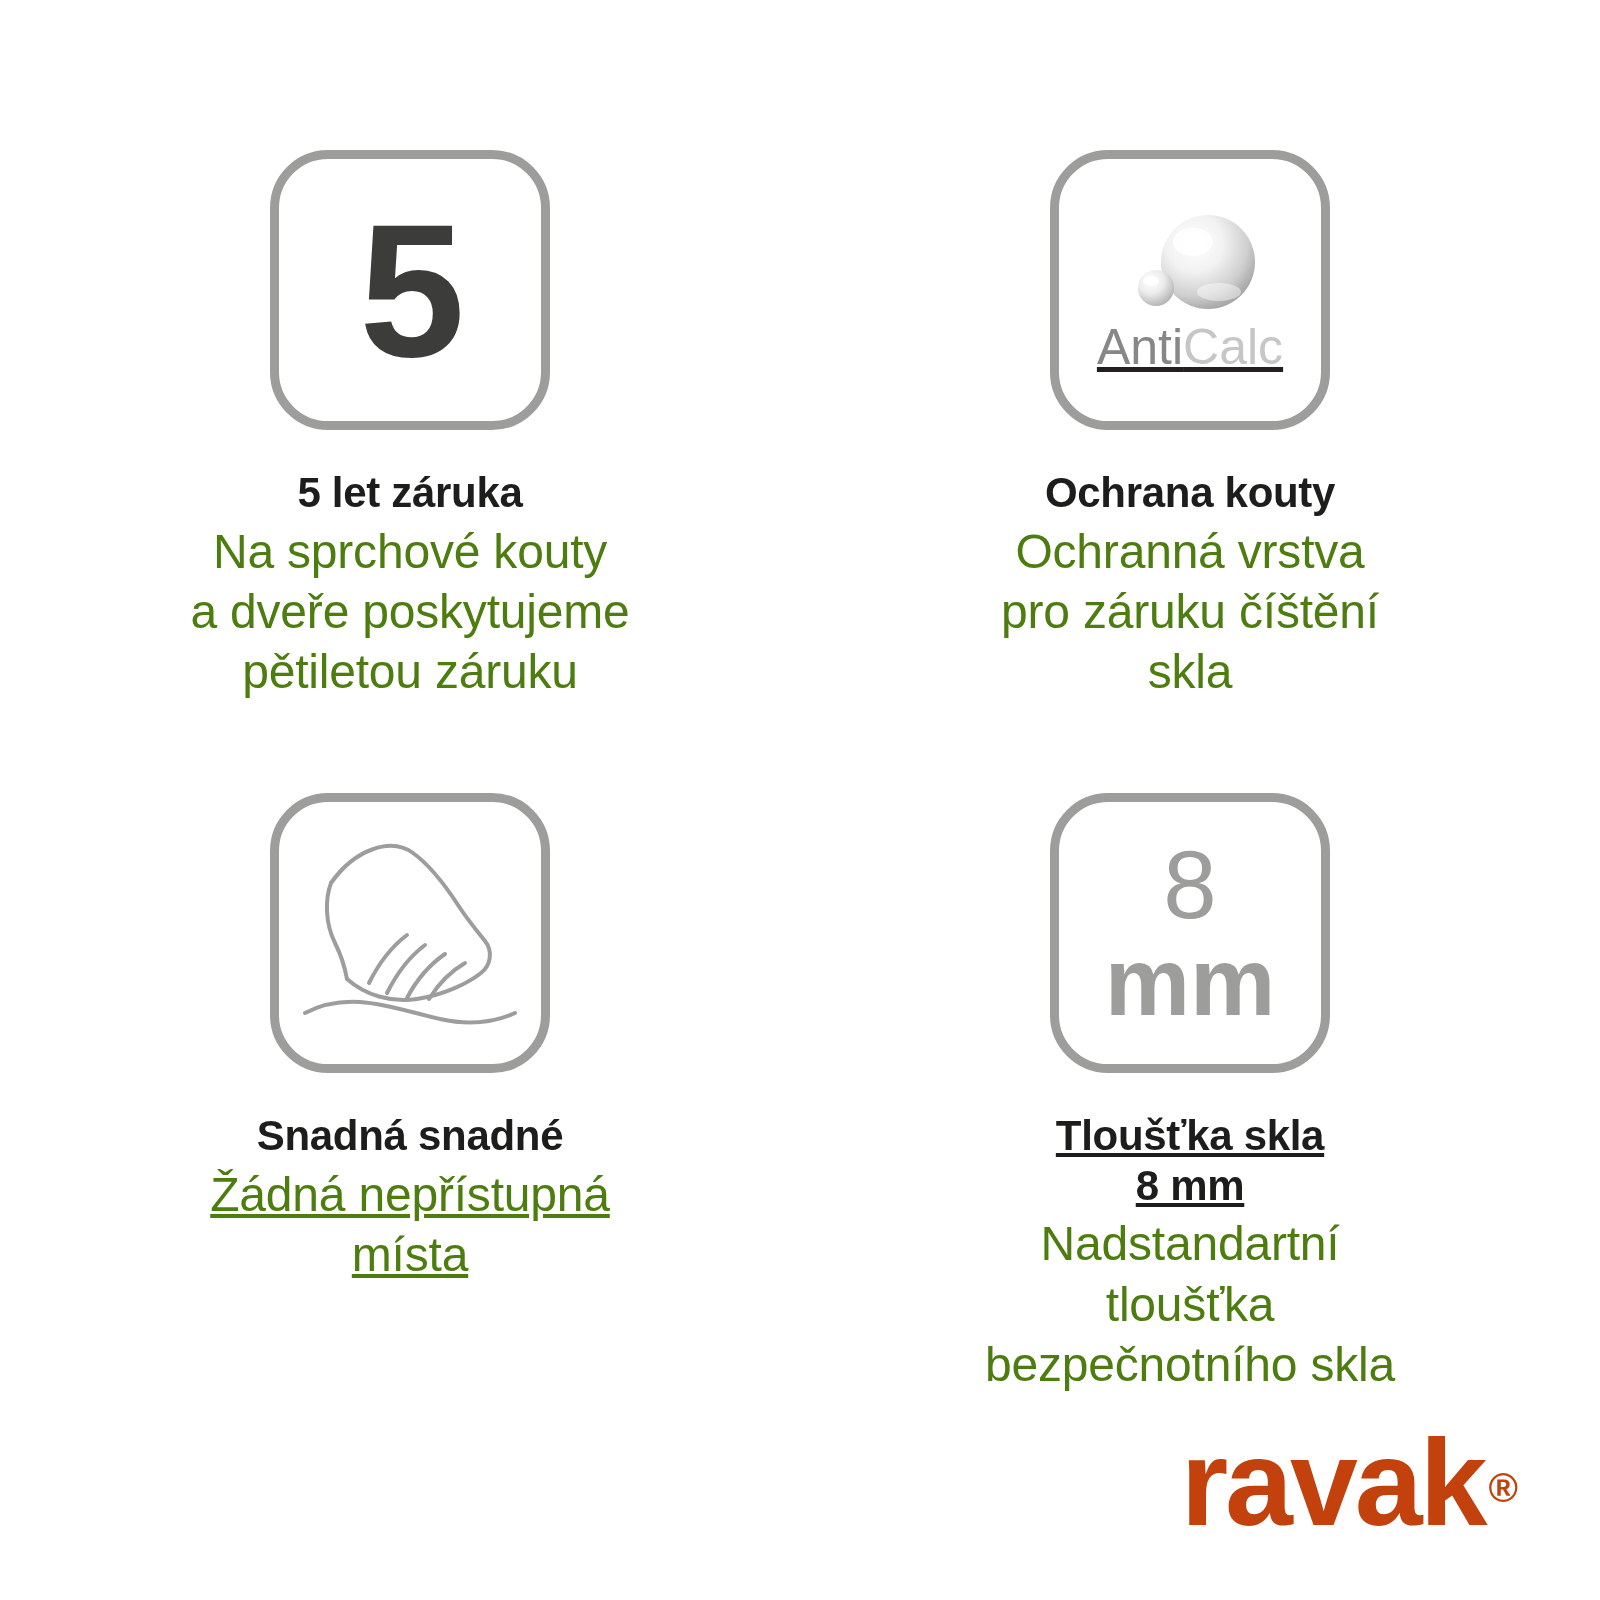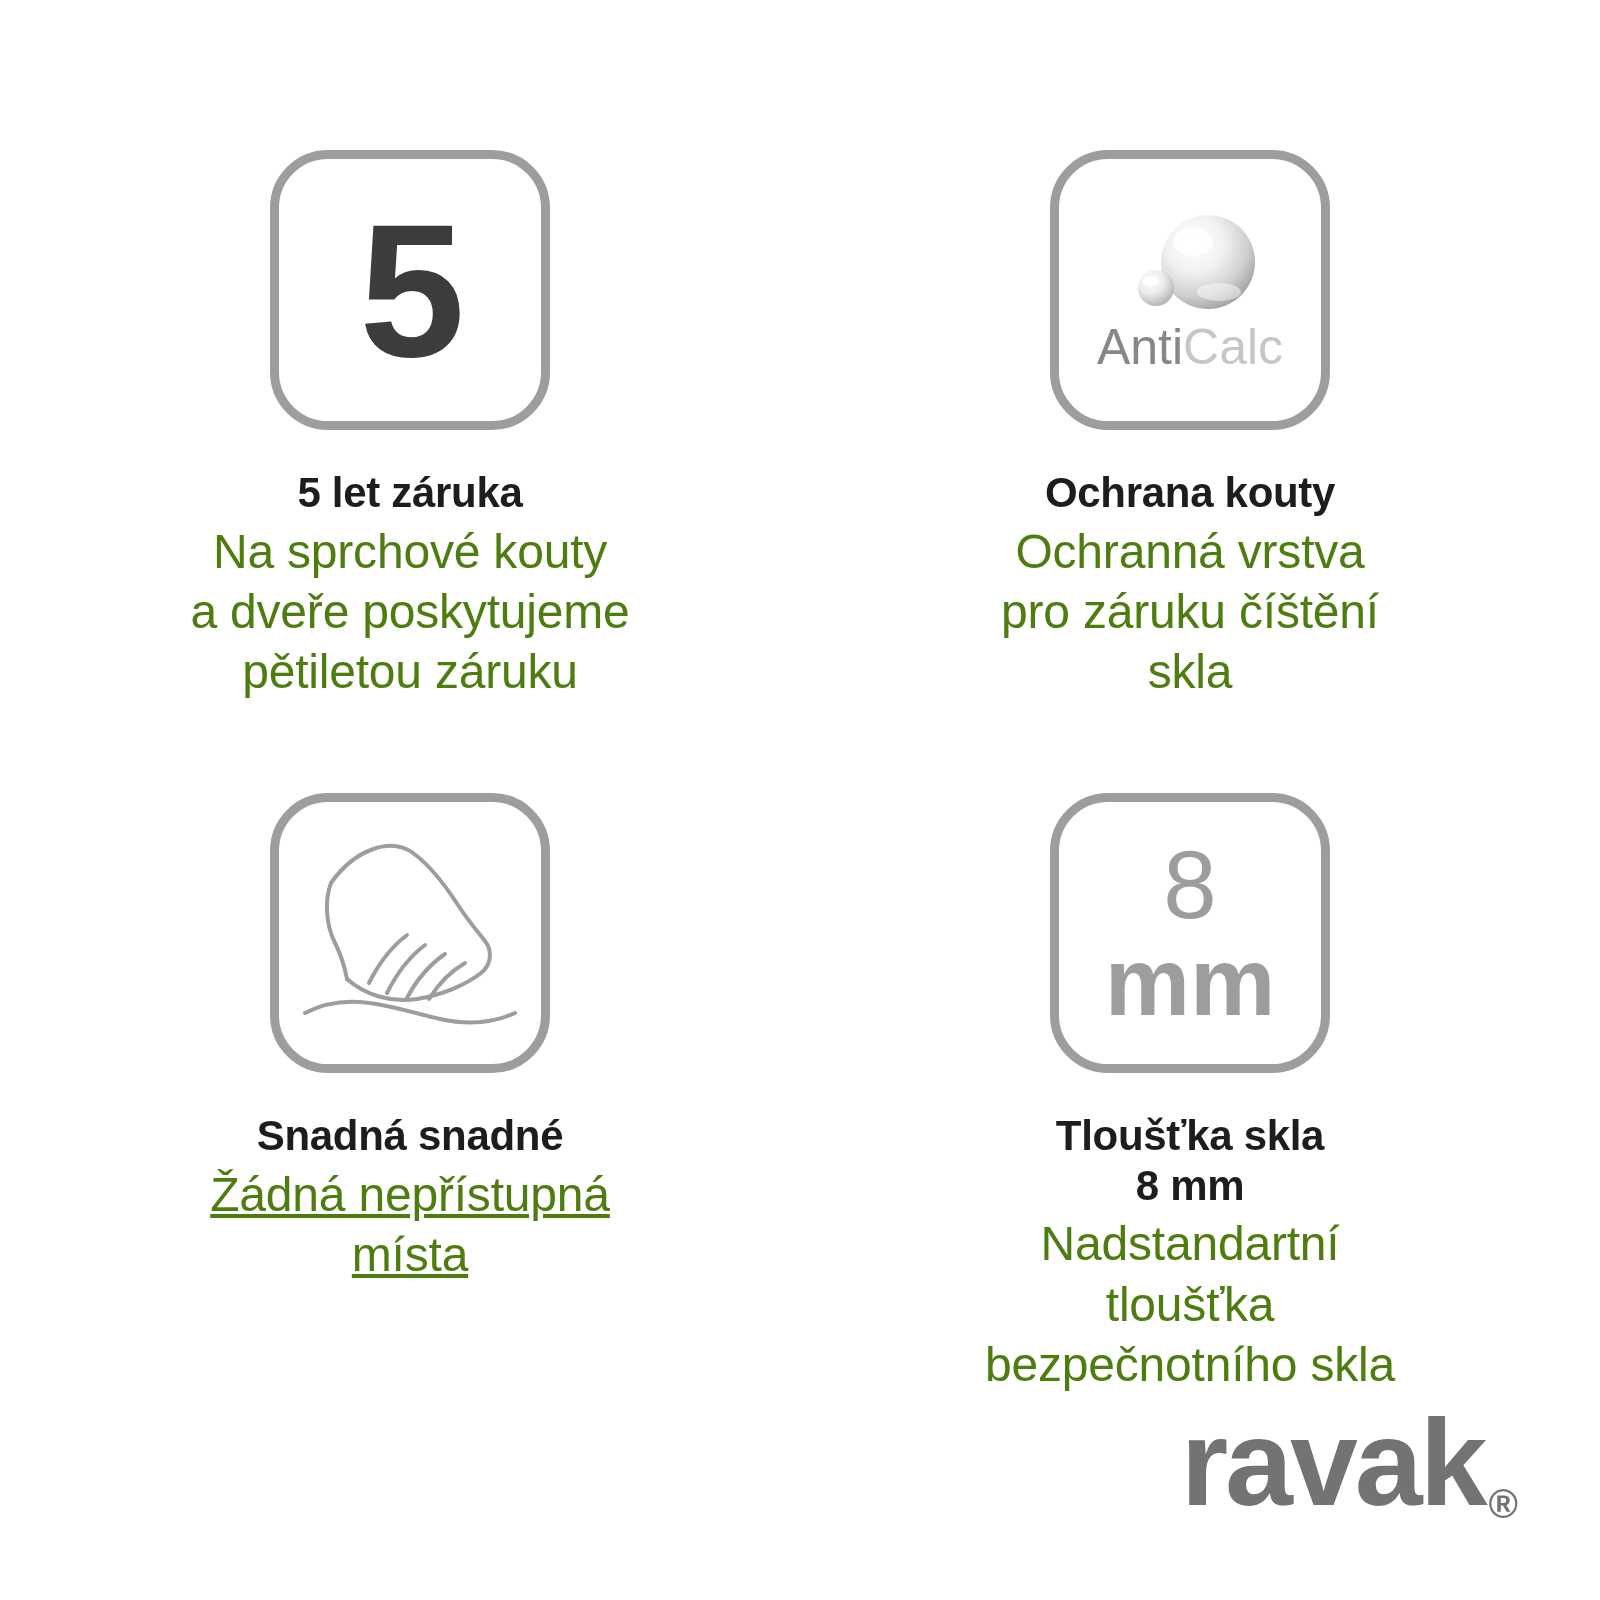--- a/index.html
+++ b/index.html
@@ -85,20 +85,21 @@
     margin-top: 6px;
   }
 
   
   .anticalc {
     display: flex;
     flex-direction: column;
     align-items: center;
     justify-content: center;
     width: 100%;
+    text-decoration: underline;
   }
   .anticalc .bubbles {
     height: 112px;
     width: 100%;
     position: relative;
   }
   .anticalc .word {
     font-size: 50px;
     letter-spacing: 0px;
     margin-top: 2px;
@@ -123,24 +124,24 @@
     font-size: 48px;
     color: #4d7c0f;
     line-height: 1.26;
     margin-top: 4px;
     letter-spacing: -0.2px;
   }
 
   .logo {
     position: absolute;
     right: 82px;
-    bottom: 76px;
-    display: flex;
-    align-items: flex-end;
-    color: #737373;
+    bottom: 56px;
+    display: flex;
+    align-items: center;
+    color: #c2410c;
   }
   .logo .wordmark {
     font-size: 122px;
     font-weight: bold;
     line-height: 1;
     letter-spacing: -3px;
   }
   .logo .reg {
     font-size: 40px;
     line-height: 1;
@@ -233,21 +234,21 @@
   <div class="feature col-right">
     <div class="icon-box">
       <div class="icon-inner">
         <div class="mm-stack">
           <span class="num8">8</span>
           <span class="mmtxt">mm</span>
         </div>
       </div>
     </div>
     <div class="titles">
-      <div class="f-title" style="white-space:pre-line;">Tloušťka skla
+      <div class="f-title" style="white-space:pre-line;text-decoration:underline;">Tloušťka skla
 8 mm</div>
       <div class="f-desc" style="white-space:pre-line;">Nadstandartní tloušťka
 bezpečnotního skla</div>
     </div>
   </div>
 
 </div>
 
 <div class="logo">
   <span class="wordmark">ravak</span>

